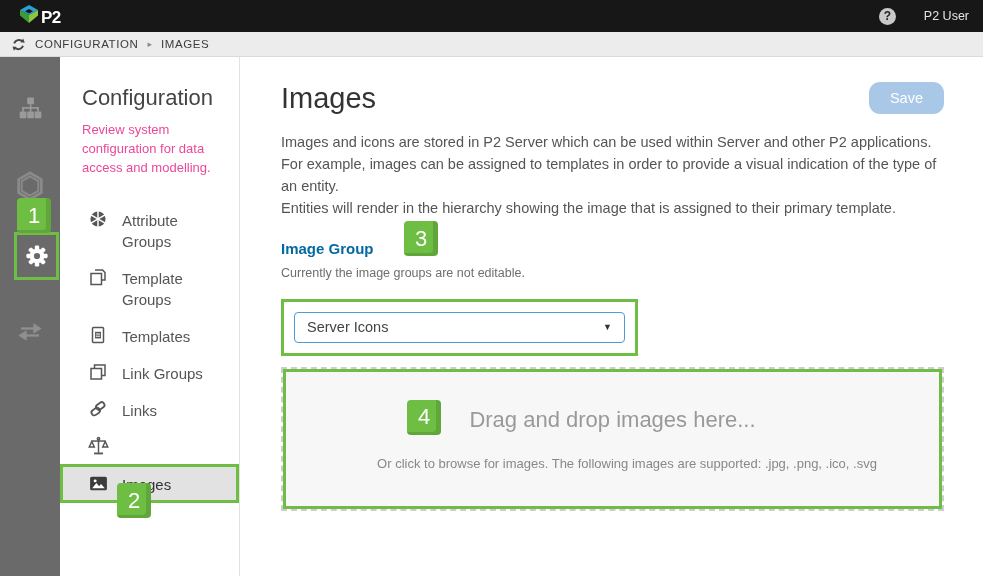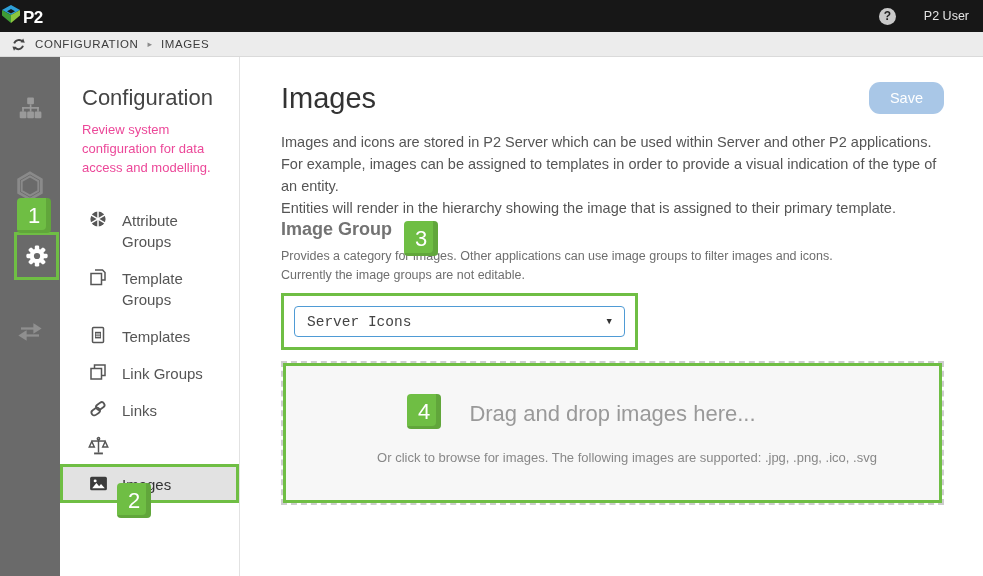--- a/index.html
+++ b/index.html
@@ -1,21 +1,21 @@
 <!DOCTYPE html>
 <html><head>
 <meta charset="utf-8">
 <style>
   * { margin:0; padding:0; box-sizing:border-box; }
   html,body { background:#fff; }
   body { font-family:"Liberation Sans", sans-serif; }
   .page { position:relative; width:983px; height:576px; background:#fff; overflow:hidden; }
 
   
-  .topbar { height:32px; background:#171717; display:flex; align-items:center; padding:0 14px 0 1px; }
+  .topbar { height:32px; background:#171717; display:flex; align-items:center; padding:0 14px 0 19px; }
   .logo { display:flex; align-items:flex-end; gap:2px; }
   .logo-text { color:#fff; font-weight:bold; font-size:17px; letter-spacing:-0.5px; }
   .topbar-right { margin-left:auto; display:flex; align-items:center; gap:28px; }
   .help-circle { width:17px; height:17px; border-radius:50%; background:#c9c9c9; color:#222;
                  font-size:12px; font-weight:bold; display:flex; align-items:center; justify-content:center; cursor:pointer; }
   .user-label { color:#e4e4e4; font-size:12.5px; }
 
   
   .crumbbar { height:25px; background:#ececec; border-bottom:1px solid #dadada; display:flex; align-items:center; gap:9px; padding-left:11px; }
   .crumb { font-size:11.5px; letter-spacing:0.6px; color:#3c3c3c; }
@@ -40,24 +40,24 @@
   .menu li .ml { padding-top:2px; line-height:21px; }
   .menu li.active { background:#e2e2e2; border:3px solid #6fbe44; padding:5px 0 5px 24px; color:#333; }
 
   
   .content { position:relative; flex:1; padding:25px 40px 0 41px; }
   .title-row { display:flex; align-items:flex-start; justify-content:space-between; }
   .h1 { font-size:29px; color:#333; font-weight:400; }
   .save-btn { background:#a9c7e7; color:#fff; border:none; border-radius:11px; font-size:14.5px;
               padding:8px 21px; font-family:inherit; cursor:pointer; }
   .intro { margin-top:16px; font-size:14.5px; color:#555; line-height:22px; }
-  .section-label { font-size:18px; font-weight:bold; color:#737373; }
+  .section-label { margin-top:21px; font-size:15px; font-weight:bold; color:#0369a1; }
   .help-text { margin-top:7px; font-size:12.5px; color:#6e6e6e; line-height:18.5px; }
 
-  .select-outline { margin-top:9px; display:inline-block; border:3px solid #6fbe44; padding:10px;font-family:Liberation Mono, monospace; }
+  .select-outline { margin-top:16px; display:inline-block; border:3px solid #6fbe44; padding:10px; }
   .select { width:331px; height:31px; border:1px solid #4f9bd5; border-radius:4px; background:#fff;
             display:flex; align-items:center; justify-content:space-between; padding:0 12px; cursor:pointer; }
   .select-value { font-size:14.5px; color:#444; }
   .select-caret { font-size:9px; color:#333; }
 
   .dropzone { position:relative; margin-top:11px; width:663px; border:2px dashed #cdcdcd; cursor:pointer; }
   .dropzone-inner { border:3px solid #6fbe44; background:#f7f7f7; height:140px;
                     display:flex; flex-direction:column; align-items:center; justify-content:center; gap:23px; }
   .dz-title { font-size:22px; color:#999; }
   .dz-sub { font-size:13px; color:#888;margin-left:29px; }
@@ -264,21 +264,20 @@
       </div>
 
       <div class="intro">
         <div>Images and icons are stored in P2 Server which can be used within Server and other P2 applications.</div>
         <div>For example, images can be assigned to templates in order to provide a visual indication of the type of an entity.</div>
         <div>Entities will render in the hierarchy showing the image that is assigned to their primary template.</div>
       </div>
 
       <div class="section-label">Image Group</div>
       <div class="help-text">
-        <div>Provides a category for images. Other applications can use image groups to filter images and icons.</div>
         <div>Currently the image groups are not editable.</div>
       </div>
 
       <div class="select-outline">
         <div class="select">
           <span class="select-value">Server Icons</span>
           <span class="select-caret">▼</span>
         </div>
       </div>
 

